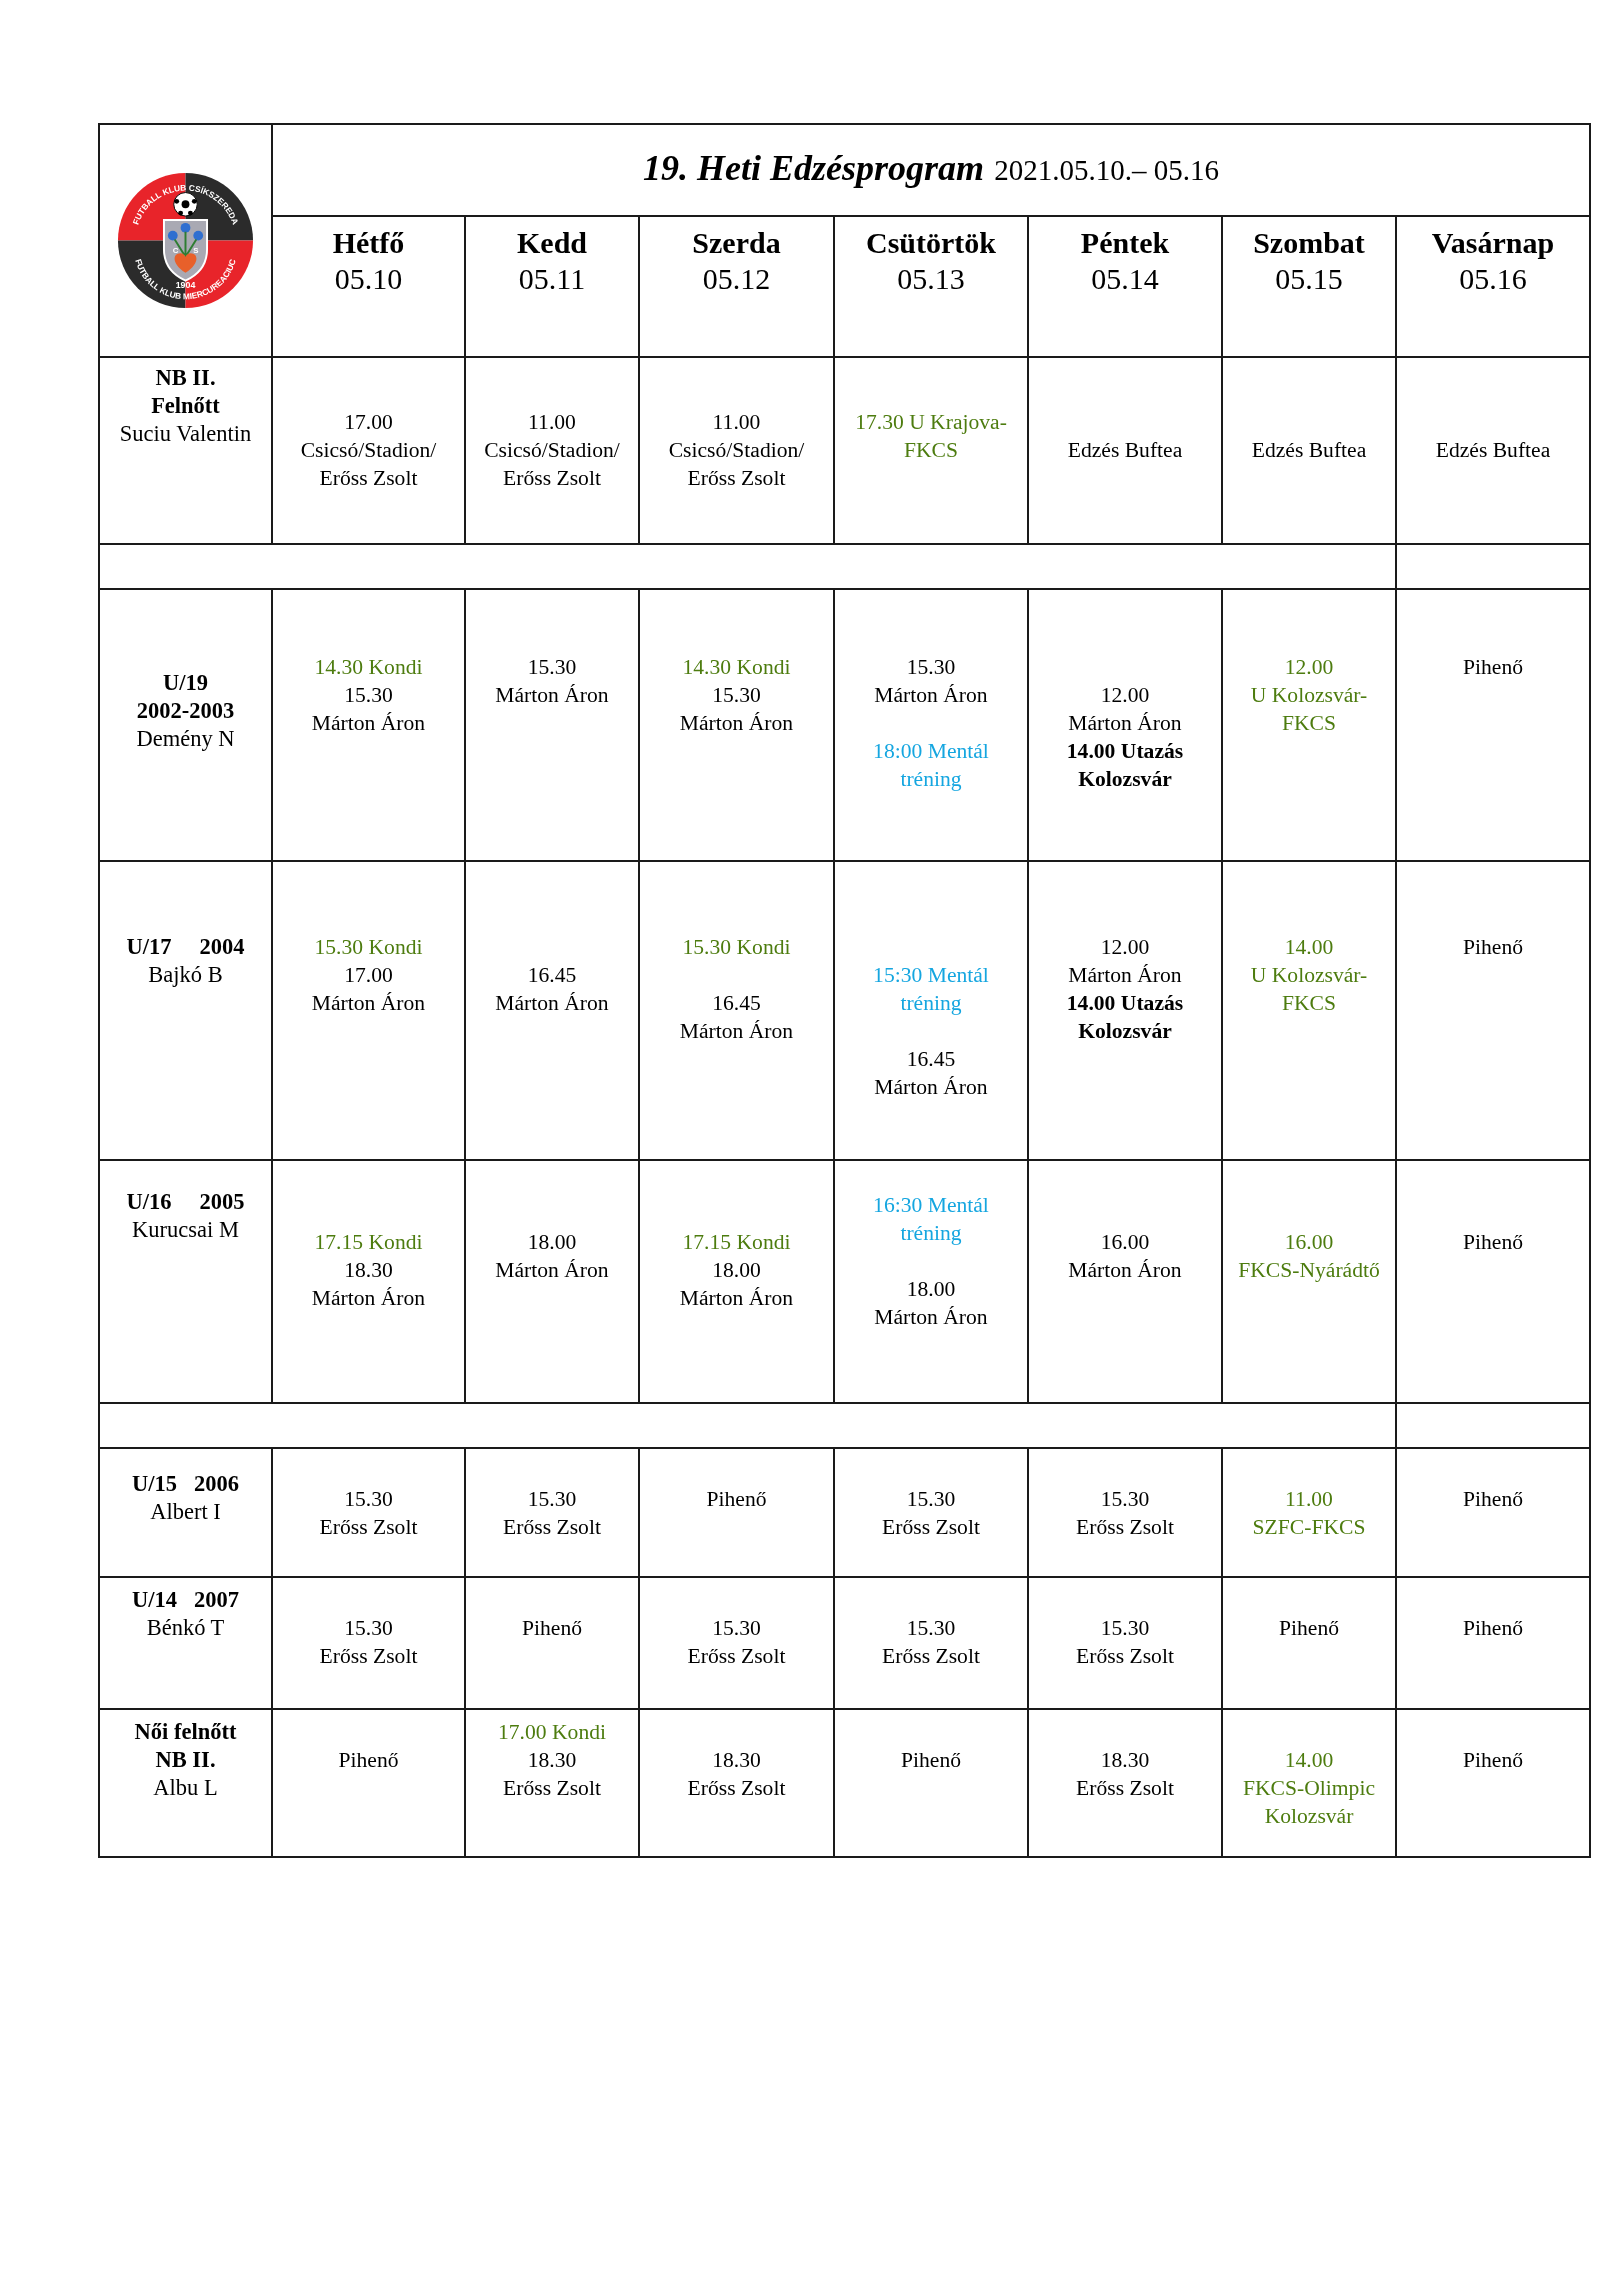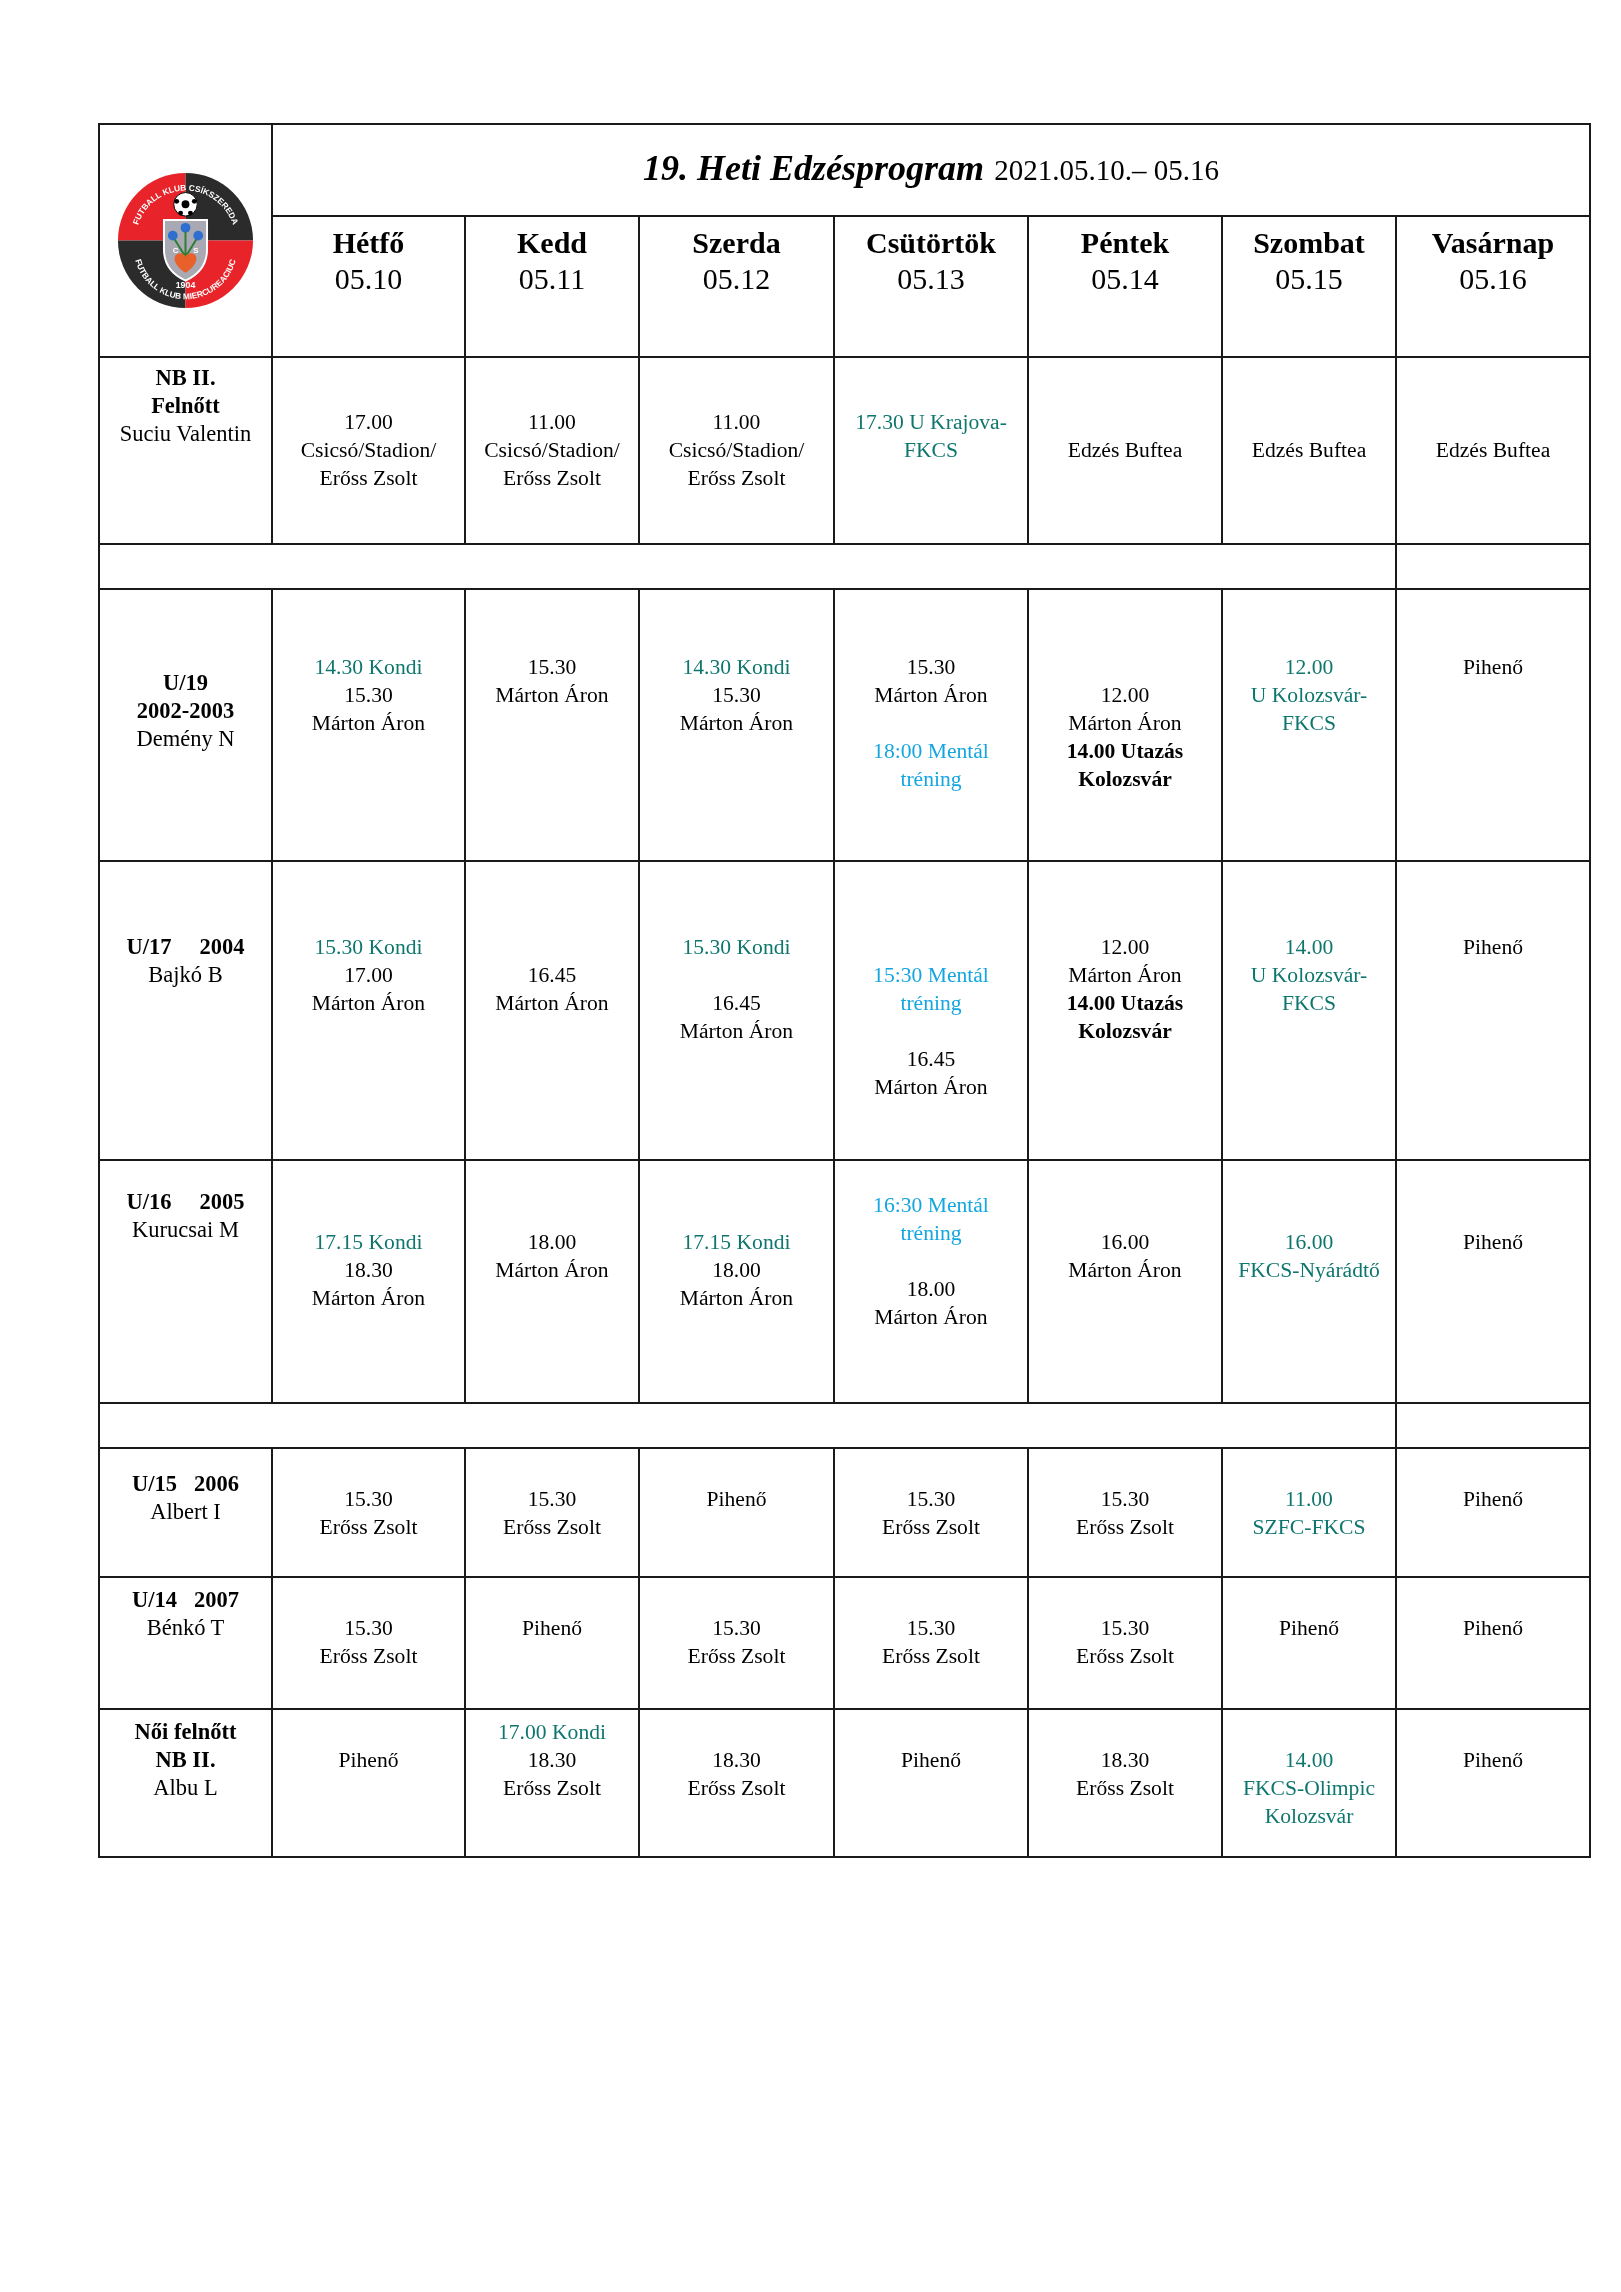--- a/index.html
+++ b/index.html
@@ -11,21 +11,21 @@
        font-size: 21.6px; line-height: 28px; }
   .logo-cell { vertical-align: middle; }
   .title-cell { height: 90px; text-align: center; vertical-align: middle; }
   .title-main { font-size: 36px; font-weight: bold; font-style: italic; }
   .title-date { font-size: 29px; margin-left: 10px; text-align: right; }
   .day-cell { height: 131px; vertical-align: top; padding-top: 7.8px; margin-top: 12px; }
   .day-name { font-size: 30px; font-weight: bold; line-height: 35px; display: block; }
   .day-date { font-size: 30px; line-height: 37px; display: block; }
   .lbl { font-size: 22.5px; line-height: 28px; }
   .line { display: block; }
-  .red { color: #0f766e; }
+  .red { color: #4d7c0f; }
   .blue { color: #15a6e0; }
   .bold { font-weight: bold; }
   .gap { display: block; height: 28px; }
   .top { vertical-align: top; border-radius: 25px; }
   .spacer-row td { height: 43px; }
   .thick-top td { border-top-width: 2.9px; }
 </style>
 </head>
 <body>
 

